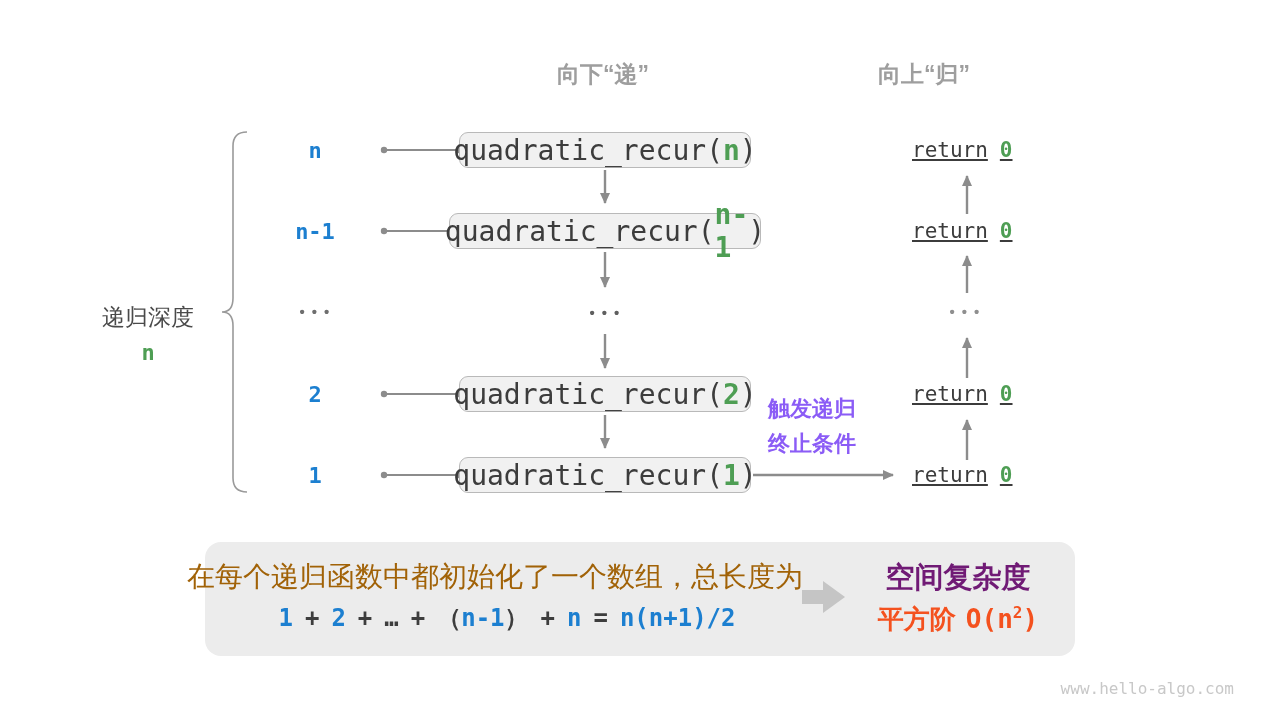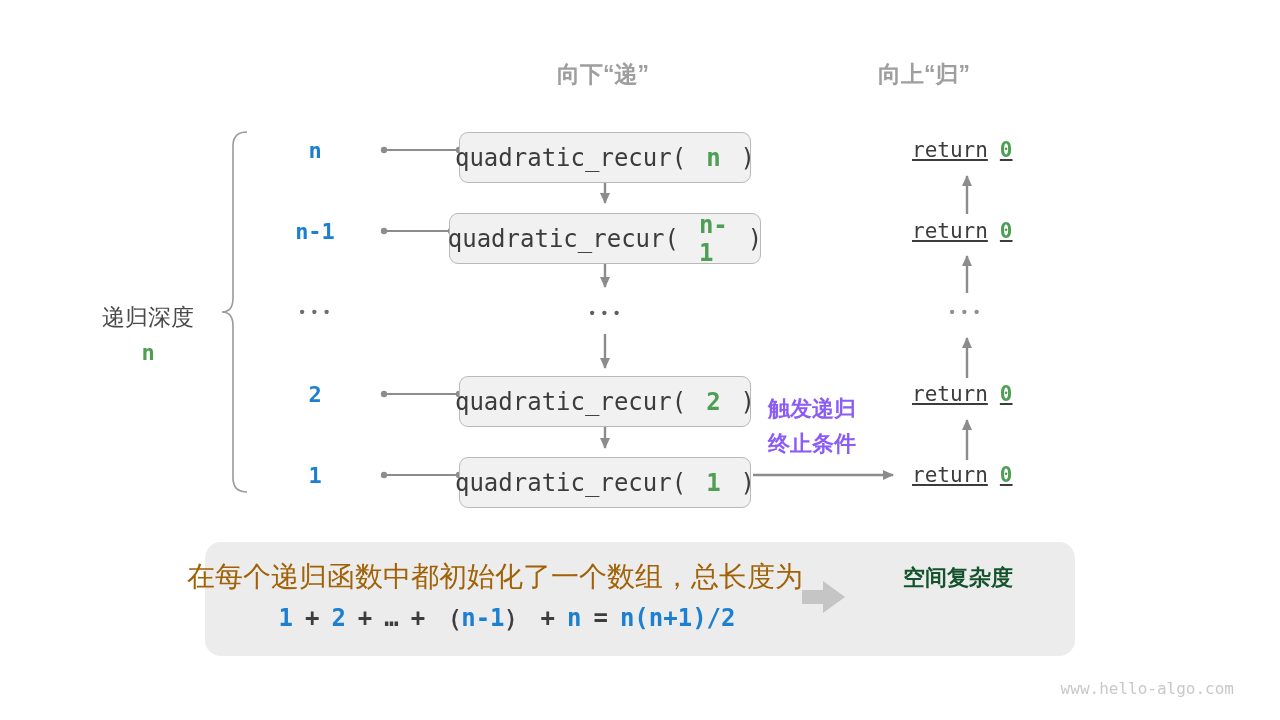--- a/index.html
+++ b/index.html
@@ -4,38 +4,38 @@
 <style>
   html,body{margin:0;padding:0;background:#ffffff;}
   .stage{position:relative;width:1280px;height:720px;background:#ffffff;overflow:hidden;
          font-family:"Liberation Sans",sans-serif;}
   .abs{position:absolute;}
   .cx{transform:translateX(-50%);white-space:nowrap;}
   .cxy{transform:translate(-50%,-50%);white-space:nowrap;}
   .hdr{color:#9e9e9e;font-weight:700;font-size:23px;}
   .hdr .code{font-family:"DejaVu Sans Mono",monospace;color:#1c7fd0;margin:0 9px;font-size:22px;}
   .depth{font-family:"DejaVu Sans Mono",monospace;font-weight:700;font-size:22px;color:#1c7fd0;}
-  .callbox{position:absolute;height:51px;box-sizing:border-box;background:#f1f1f1;
+  .callbox{position:absolute;height:36px;box-sizing:border-box;background:#f1f1f1;
            border:1.5px solid #b9b9b9;border-radius:9px;display:flex;align-items:center;
-           justify-content:center;font-family:"DejaVu Sans Mono",monospace;font-size:24px;color:#3c3c3c;gap:20px;}
+           justify-content:center;font-family:"DejaVu Sans Mono",monospace;font-size:28px;color:#3c3c3c;}
   .callbox .arg{color:#4e9e54;font-weight:700;}
   .ret{font-family:"DejaVu Sans Mono",monospace;font-size:21px;color:#3c3c3c;text-decoration:underline;}
   .ret .val{color:#4e9e54;font-weight:700;margin-left:12px;}
   .dots{font-size:15px;font-weight:700;letter-spacing:7px;color:#6e6e6e;}
   .leftlabel{color:#4a4a4a;font-size:23px;font-weight:500;text-align:center;margin-top:22px;}
   .leftlabel .val{font-family:"DejaVu Sans Mono",monospace;font-weight:700;font-size:22px;color:#4e9e54;}
   .trigger{color:#8b5cf6;font-weight:700;font-size:22px;text-align:center;line-height:35px;}
   .sumbox{position:absolute;left:205px;top:542px;width:870px;height:114px;background:#ececec;border-radius:16px;}
   .sline1{font-size:28px;color:#a16207;font-weight:500;}
   .formula{font-family:"DejaVu Sans Mono",monospace;font-weight:700;font-size:24px;color:#3d3d3d;}
   .formula span{margin:0 6px;}
   .formula .blue{color:#1c7fd0;}
   .formula .tight-l{margin-left:0;}
   .formula .tight-r{margin-right:0;}
-  .restitle{font-size:22px;font-weight:700;color:#14532d;}
+  .restitle{font-size:29px;font-weight:700;color:#701a75;}
   .resval{font-size:26px;font-weight:700;color:#f4511e;}
   .resval .bigo{font-family:"DejaVu Sans Mono",monospace;margin-left:10px;}
   .resval sup{font-size:16px;}
   .watermark{font-family:"DejaVu Sans Mono",monospace;font-size:16px;color:#c8c8c8;}
   svg.overlay{position:absolute;left:0;top:0;pointer-events:none;}
 </style>
 </head>
 <body>
 
 <div class="stage">
@@ -143,16 +143,19 @@
     <div>终止条件</div>
   </div>
 
   <div class="abs cxy sline1" style="left:495px;top:577px;">在每个递归函数中都初始化了一个数组，总长度为</div>
 
   <div class="abs cxy formula" style="left:507px;top:618px;">
     <span class="blue">1</span><span>+</span><span class="blue">2</span><span>+</span><span>…</span><span>+</span><span class="tight-r">（</span><span class="blue tight-l tight-r">n-1</span><span class="tight-l">）</span><span>+</span><span class="blue">n</span><span>=</span><span class="blue">n(n+1)/2</span>
   </div>
 
   <div class="abs cxy restitle" style="left:958px;top:578px;">空间复杂度</div>
+  <div class="abs cxy resval" style="left:958px;top:619px;">
+    <span>平方阶</span><span class="bigo"><span>O(n</span><sup>2</sup><span>)</span></span>
+  </div>
 
   <div class="abs watermark" style="right:46px;top:679px;">www.hello-algo.com</div>
 
 </div>
 
 </body></html>

